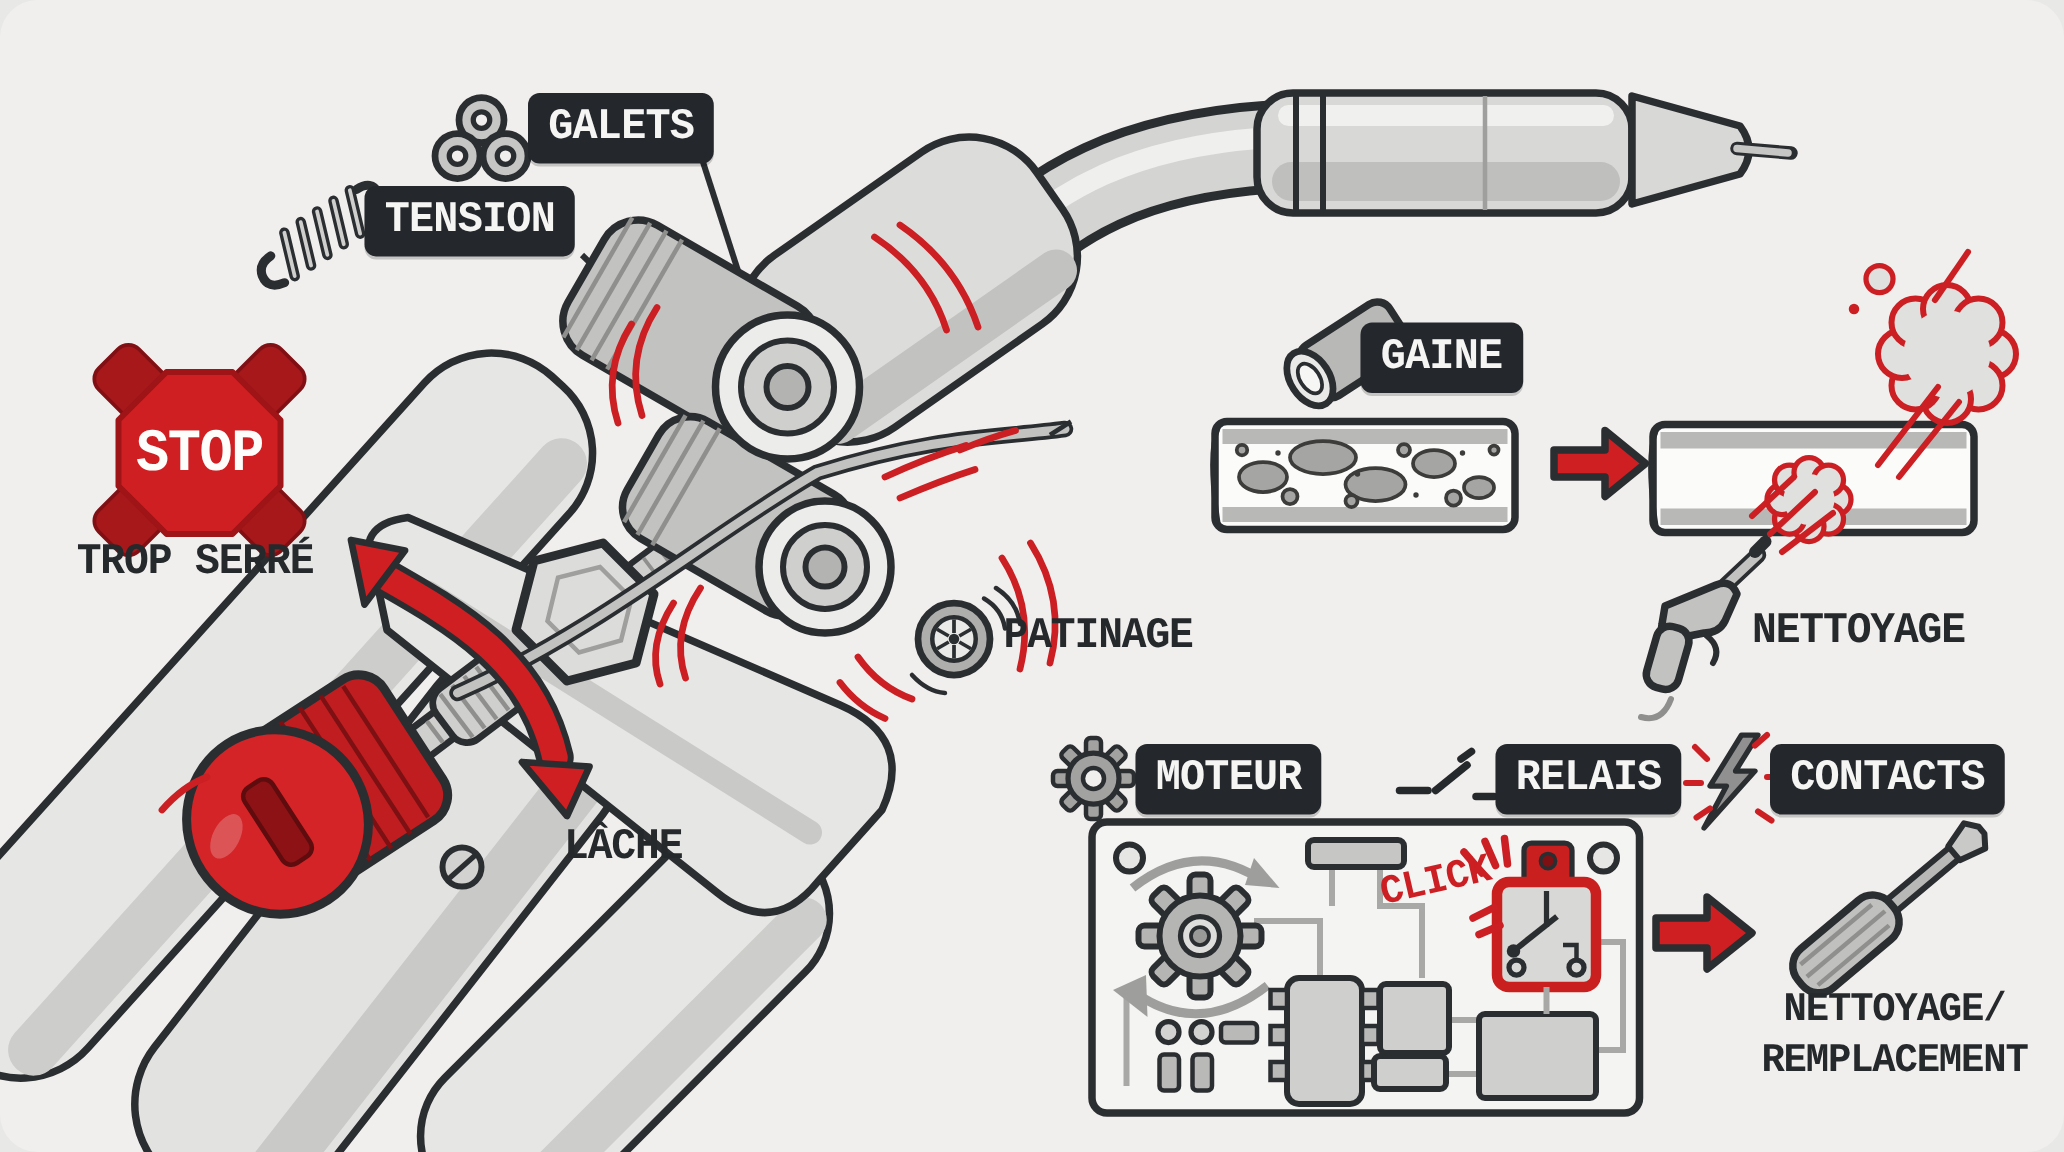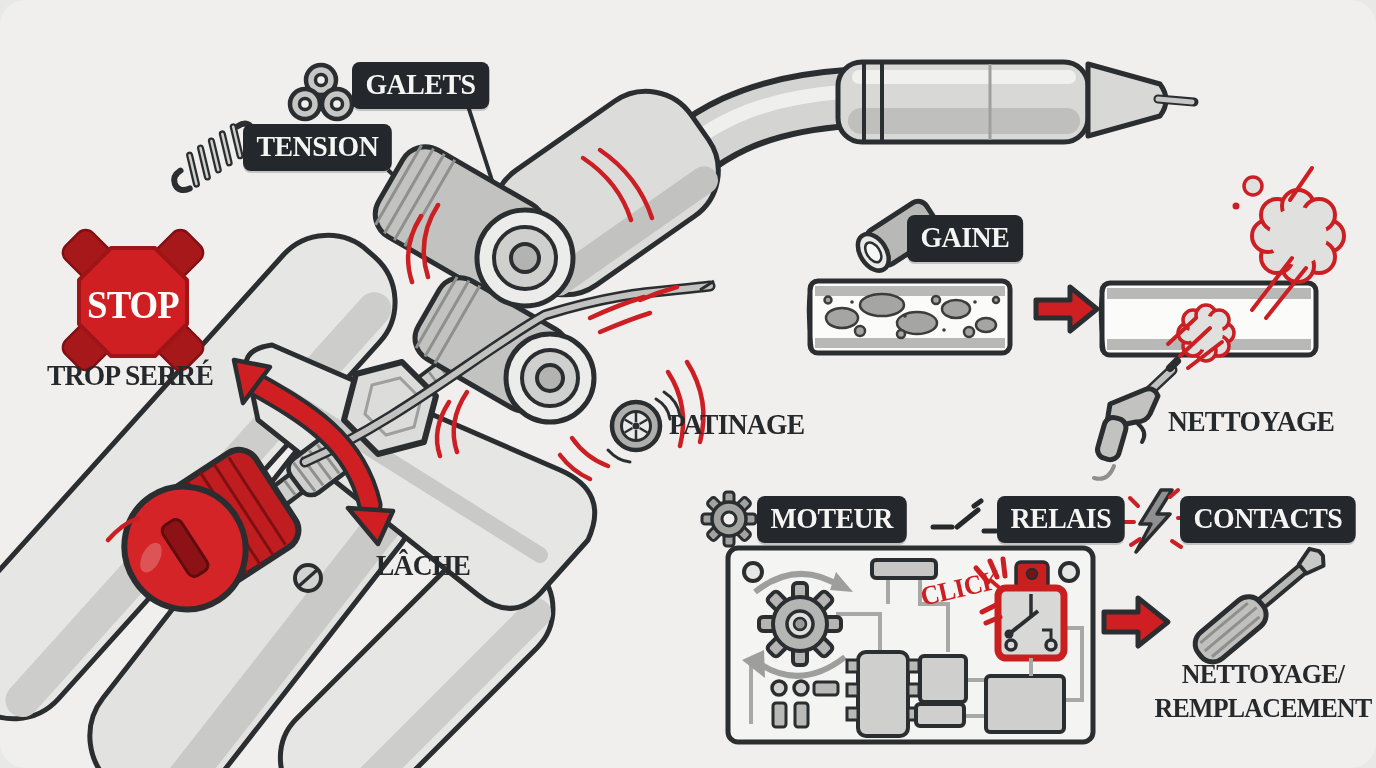--- a/index.html
+++ b/index.html
@@ -1,17 +1,17 @@
 <!DOCTYPE html>
 <html><head>
 <meta charset="utf-8">
 <style>
   html,body{margin:0;padding:0;background:#e8e8e6;}
   #canvas{position:relative;width:1376px;height:768px;background:#f0efed;overflow:hidden;
-          font-family:Liberation Serif, serif;border-radius:25px;}
+          font-family:Liberation Mono, monospace;border-radius:25px;}
   .badge{position:absolute;background:#24282c;color:#f5f5f3;font-weight:bold;font-size:29px;
          line-height:1;padding:8px 14px 10px;border-radius:8px;letter-spacing:-0.5px;
          transform:scaleX(.96);transform-origin:left center;box-shadow:0 2px 0 rgba(0,0,0,.18);}
   .txt{position:absolute;color:#26292c;font-weight:bold;font-size:29px;line-height:1.05;
        letter-spacing:-0.8px;transform:scaleX(.95);transform-origin:left center;}
   .center{text-align:center;}
   #stop-text{position:absolute;left:68px;top:281px;width:130px;text-align:center;color:#fdfdfc;
        font-weight:bold;font-size:40px;letter-spacing:-1px;transform:scaleX(.92);transform-origin:center;}
   #click-text{position:absolute;left:921px;top:582px;color:#cb1f23;font-weight:bold;font-size:27px;
        letter-spacing:-0.5px;transform:rotate(-13deg) scaleX(.95);transform-origin:left center;}

